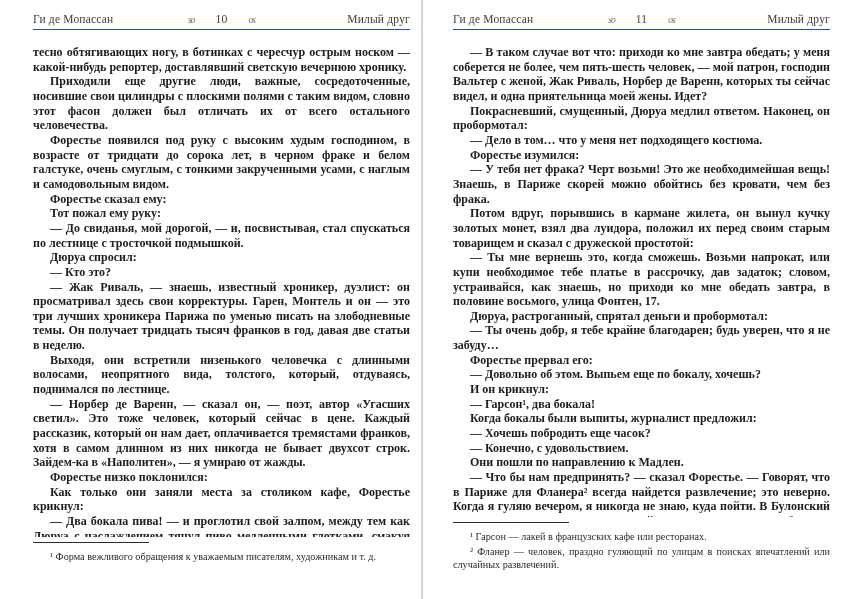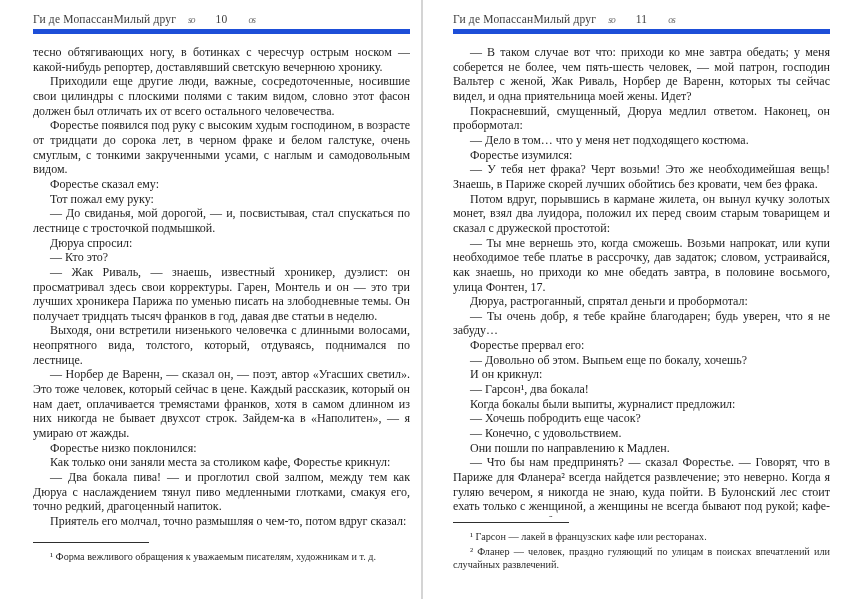--- a/index.html
+++ b/index.html
@@ -16,22 +16,22 @@
     background:#ffffff;
   }
   #page-left{left:33px;}
   #page-right{left:453px;}
   .page-divider{
     position:absolute;left:421px;top:0;bottom:0;width:2px;
     background:#d4d4d4;
   }
   .page-header{
     position:absolute;top:13px;left:0;right:0;
-    display:flex;align-items:baseline;
-    border-bottom:5px solid #1d4ed8;
+    display:flex;justify-content:space-between;align-items:baseline;
+    border-bottom:1px solid #1d4ed8;
     padding-bottom:4px;
     font-size:11.5px;color:#3d3d3d;
     letter-spacing:.2px;
   }
   .page-header .center-group{
     display:flex;align-items:baseline;gap:21px;
     position:absolute;left:50%;transform:translateX(-50%);
   }
   .ornament{
     font-style:italic;font-size:9.5px;color:#6b6b6b;
@@ -40,21 +40,21 @@
   .page-number{font-size:11.5px;color:#3d3d3d;}
   .page-body{
     position:absolute;left:0;right:0;top:45px;
     overflow:hidden;
     font-size:12px;line-height:14.65px;color:#1d1d1d;
     text-align:justify;
     hyphens:auto;
   }
   #page-left .page-body{height:492px;}
   #page-right .page-body{height:472px;}
-  .para{margin:0;}
+  .para{margin:0;font-weight:bold;}
   .para.indent{text-indent:17px;}
   .footnotes-block{position:absolute;left:0;right:0;}
   #page-left .footnotes-block{top:542px;}
   #page-right .footnotes-block{top:522px;}
   .footnote-rule{
     width:116px;height:0;border-top:1.5px solid #2e2e2e;
     margin-bottom:7px;
   }
   .footnote{
     margin:0 0 2px 0;
@@ -110,21 +110,21 @@
         <span class="page-number">11</span>
         <span class="ornament">os</span>
       </span>
       <span>Милый друг</span>
     </div>
     <div class="page-body">
         <p class="para indent">— В таком случае вот что: приходи ко мне завтра обедать; у меня соберется не более, чем пять-шесть человек, — мой патрон, господин Вальтер с женой, Жак Риваль, Норбер де Варенн, которых ты сейчас видел, и одна приятельница моей жены. Идет?</p>
         <p class="para indent">Покрасневший, смущенный, Дюруа медлил ответом. Наконец, он пробормотал:</p>
         <p class="para indent">— Дело в том… что у меня нет подходящего костюма.</p>
         <p class="para indent">Форестье изумился:</p>
-        <p class="para indent">— У тебя нет фрака? Черт возьми! Это же необходимейшая вещь! Знаешь, в Париже скорей лучших обойтись без кровати, чем без фрака.</p>
+        <p class="para indent">— У тебя нет фрака? Черт возьми! Это же необходимейшая вещь! Знаешь, в Париже скорей можно обойтись без кровати, чем без фрака.</p>
         <p class="para indent">Потом вдруг, порывшись в кармане жилета, он вынул кучку золотых монет, взял два луидора, положил их перед своим старым товарищем и сказал с дружеской простотой:</p>
         <p class="para indent">— Ты мне вернешь это, когда сможешь. Возьми напрокат, или купи необходимое тебе платье в рассрочку, дав задаток; словом, устраивайся, как знаешь, но приходи ко мне обедать завтра, в половине восьмого, улица Фонтен, 17.</p>
         <p class="para indent">Дюруа, растроганный, спрятал деньги и пробормотал:</p>
         <p class="para indent">— Ты очень добр, я тебе крайне благодарен; будь уверен, что я не забуду…</p>
         <p class="para indent">Форестье прервал его:</p>
         <p class="para indent">— Довольно об этом. Выпьем еще по бокалу, хочешь?</p>
         <p class="para indent">И он крикнул:</p>
         <p class="para indent">— Гарсон¹, два бокала!</p>
         <p class="para indent">Когда бокалы были выпиты, журналист предложил:</p>
         <p class="para indent">— Хочешь побродить еще часок?</p>

